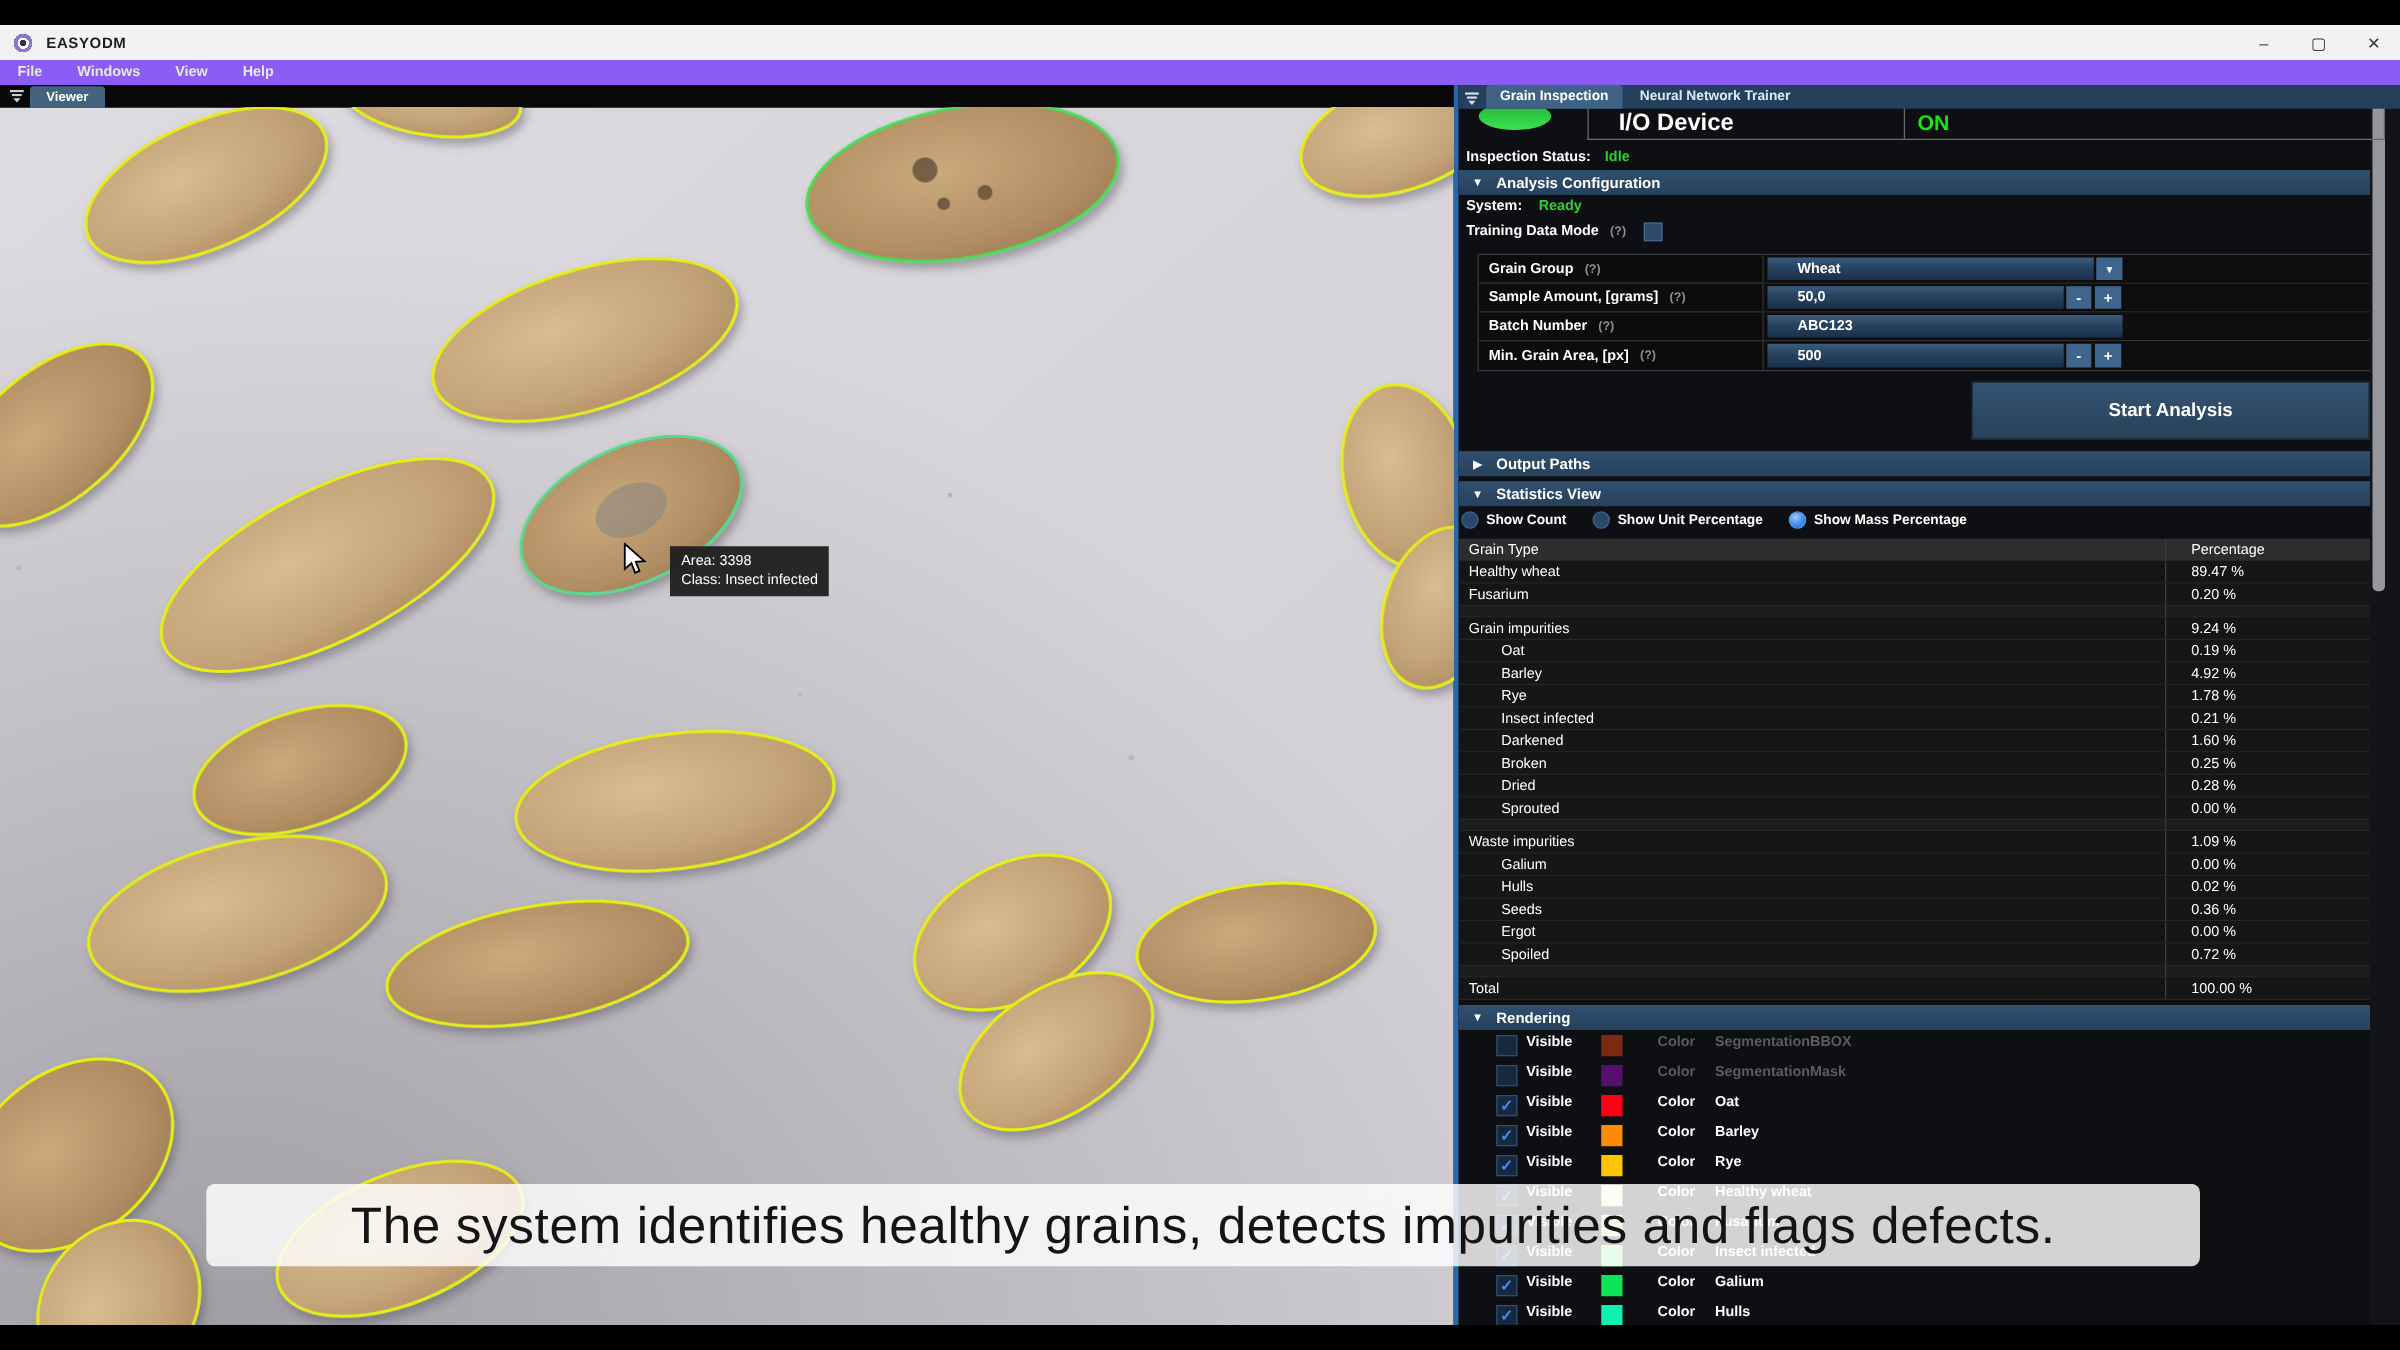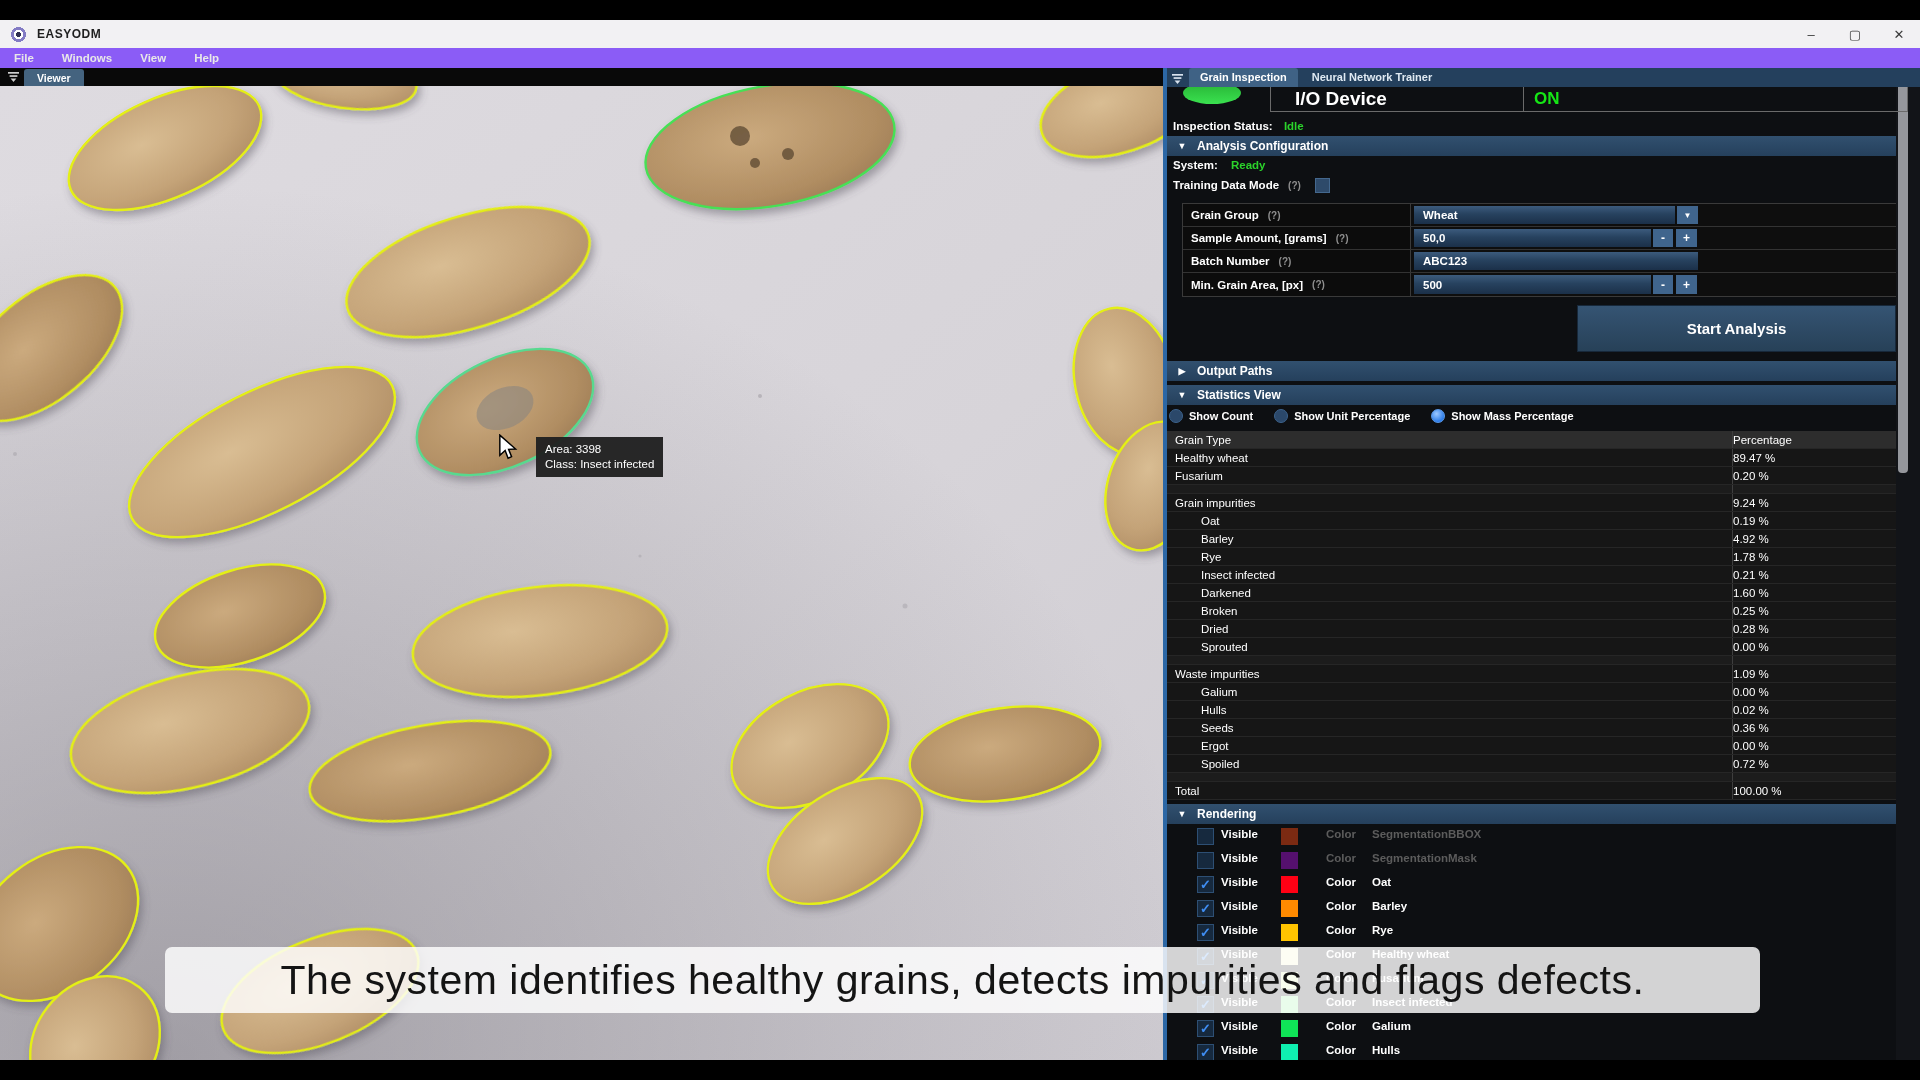--- a/index.html
+++ b/index.html
@@ -55,21 +55,21 @@
   .trainline{position:absolute;left:6px;top:108px;height:18px;display:flex;align-items:center;font-size:11.5px;font-weight:bold}
   .fhelp{color:#8f8f8f;font-size:10px;font-weight:bold;margin-left:9px}
   .cb{width:15px;height:15px;background:#2e4a6a;border:1px solid #44688e;margin-left:14px}
   
   .ftable{position:absolute;left:15px;top:135px;width:724px;border:1px solid #3a3a3a;background:#0c0c0c}
   .frow{position:relative;height:23px;border-bottom:1px solid #333;display:flex}
   .frow:last-child{border-bottom:none}
   .fcell-label{width:228px;border-right:1px solid #3a3a3a;display:flex;align-items:center;padding-left:8px}
   .flab{font-size:11.5px;font-weight:bold}
   .fcell-value{position:relative;flex:1;background:#0e0e0e}
-  .finput{position:absolute;top:2px;bottom:2px;left:3px;display:flex;align-items:center;padding-left:9px;
+  .finput{position:absolute;top:2px;bottom:2px;left:3px;display:flex;align-items:center;padding-left:24px;
     font-size:11.5px;font-weight:bold;background:linear-gradient(180deg,#3c5b7d 0%,#27425f 45%,#1b3049 100%)}
   .finput.dropdown{width:261px}.finput.stepper{width:237px}.finput.text{width:284px}
   .ddbtn{position:absolute;top:2px;bottom:2px;left:266px;width:21px;background:#40658d;color:#fff;font-size:8px;
     display:flex;align-items:center;justify-content:center}
   .stepbtn{position:absolute;top:2px;bottom:2px;width:20px;background:#40658d;color:#fff;font-weight:bold;
     display:flex;align-items:center;justify-content:center;font-size:12px}
   .stepbtn.minus{left:242px}.stepbtn.plus{left:265px;width:21px}
   
   .bigbtn{position:absolute;top:237px;height:47px;background:linear-gradient(180deg,#355473,#274158);
     border:1px solid #17283a;display:flex;align-items:center;justify-content:center;font-size:15px;font-weight:bold}
@@ -82,21 +82,21 @@
   .rlabel{font-size:11px;font-weight:bold}
   
   .stable{position:absolute;left:0;top:363px;width:729px}
   .shead,.srow{position:relative;height:18px;display:flex;align-items:center;border-bottom:1px solid #262626;
     background:#161616;font-size:11.5px;font-weight:normal}
   .shead{background:#2d2d2d}
   .srow.spacer{height:9px;background:#1c1c1c}
   .slabel{padding-left:8px}
   .srow.sub .slabel{padding-left:34px}
   .sval{position:absolute;left:565px;top:0;bottom:0;width:167px;display:flex;align-items:center;
-    padding-left:0;border-left:1px solid #3e3e3e}
+    padding-left:20px;border-left:1px solid #3e3e3e}
   
   .rendrows{position:absolute;left:0;top:760px;width:729px}
   .rrow{height:24px;display:flex;}
   .rcb{width:17px;height:17px;background:#16293e;border:1px solid #2d4f74;margin-left:30px;
     display:flex;align-items:center;justify-content:center;font-size:13px;font-weight:bold;color:#3f8df2}
   .rvis{margin-left:7px;font-size:11.5px;font-weight:bold;width:46px}
   .rsw{width:17px;height:17px;margin-left:14px}
   .rcol{margin-left:28px;font-size:11.5px;font-weight:bold;width:36px}
   .rname{margin-left:10px;font-size:11.5px;font-weight:bold}
   .rrow.dimmed .rcol,.rrow.dimmed .rname{color:#5c5c5c}

